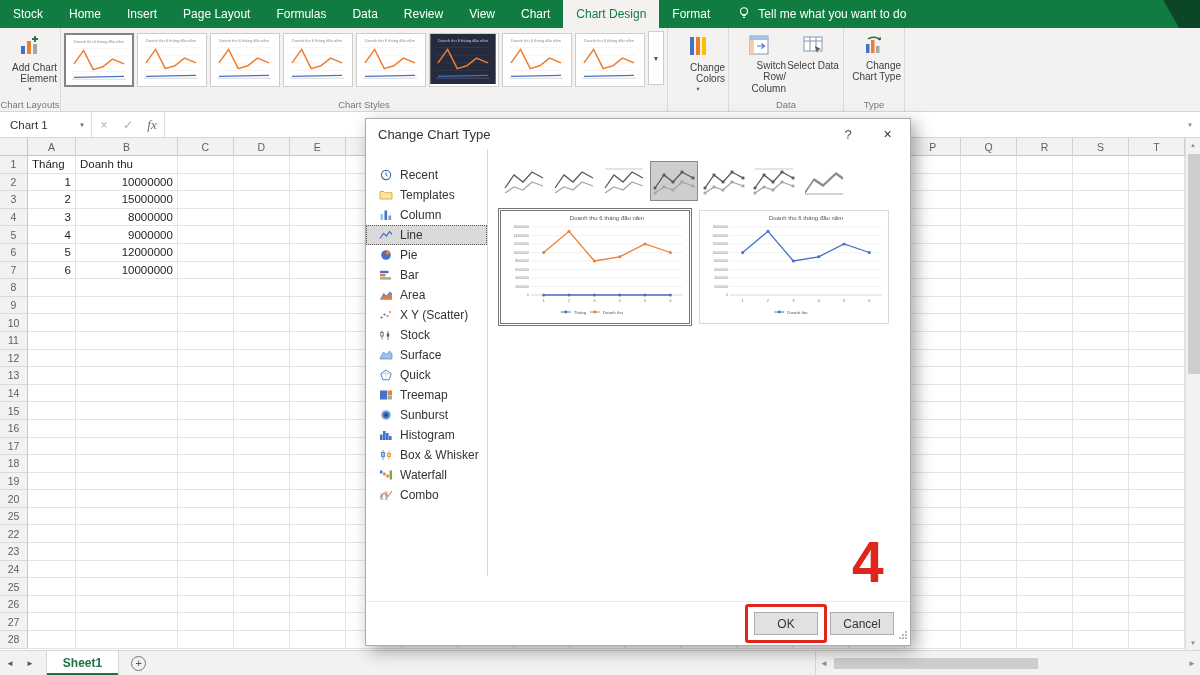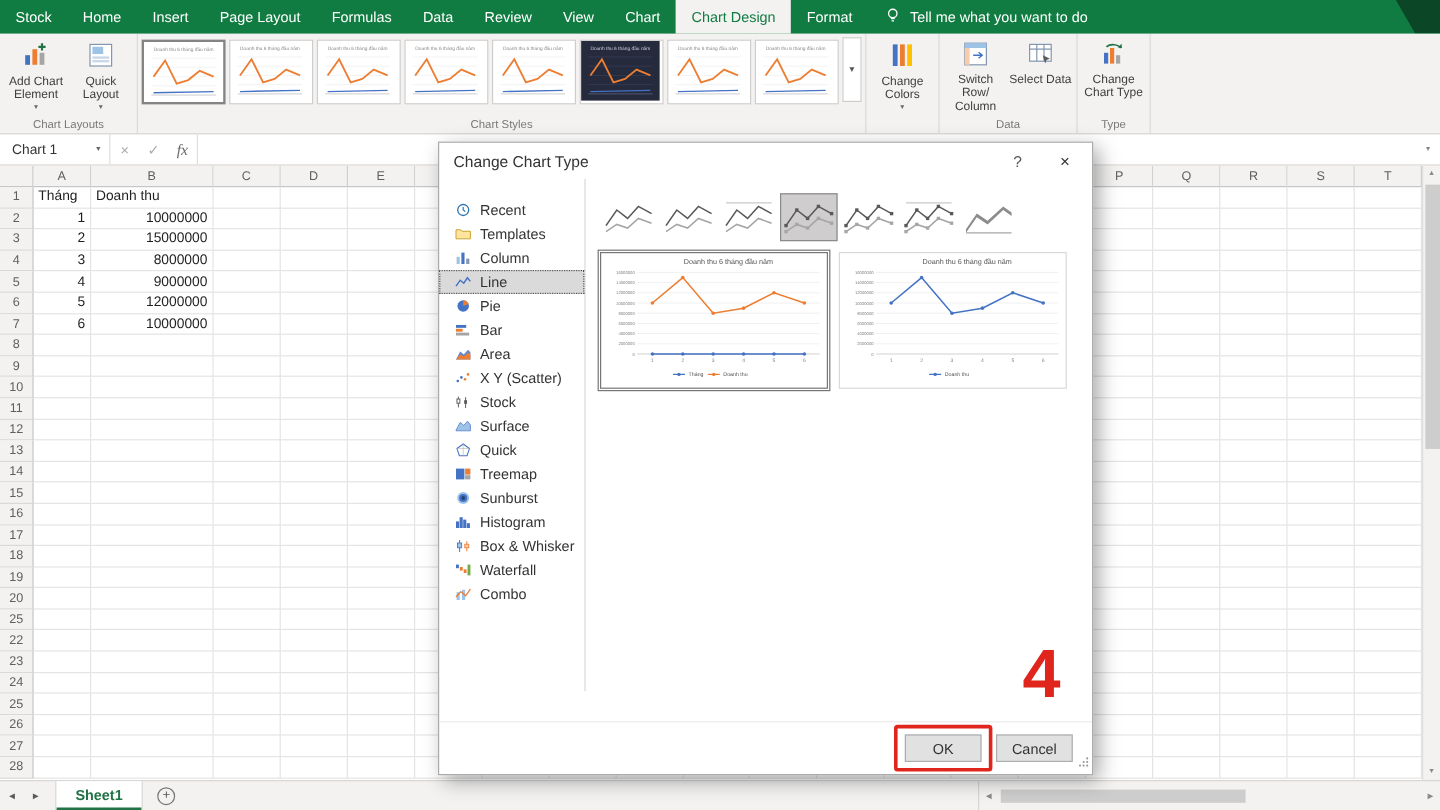--- a/index.html
+++ b/index.html
@@ -12,21 +12,21 @@
   .tab { padding:0 13px; display:flex; align-items:center; font-size:12px; white-space:nowrap; cursor:default; }
   .tab.active { background:#F3F2F1; color:#107C41; }
   .tellme { display:flex; align-items:center; gap:7px; padding:0 14px; font-size:12px; }
   .corner-decor { position:absolute; right:0; top:0; width:46px; height:28px; background:#0A3D23; clip-path:polygon(100% 0,100% 100%,55% 100%,20% 0); opacity:.85; }
 
   
   .ribbon { position:absolute; top:28px; left:0; right:0; height:84px; background:#F3F2F1; border-bottom:1px solid #D8D6D4; display:flex; z-index:4; }
   .rgroup { position:relative; border-right:1px solid #DCDAD8; display:flex; align-items:flex-start; padding:3px 3px 14px 3px; }
   .rgroup-label { position:absolute; bottom:1px; left:0; right:0; text-align:center; font-size:9.5px; color:#7A7876; }
   .bigbtn { width:54px; display:flex; flex-direction:column; align-items:center; padding-top:3px; font-size:10px; color:#404040; text-align:center; line-height:1.12; cursor:default; }
-  .bigbtn .lbl { margin-top:2px; }
+  .bigbtn .lbl { margin-top:2px;text-align:right; }
   .dd-arrow { font-size:5.5px; color:#666; margin-top:1px; }
   .gallery { display:flex; gap:3px; padding-top:2px; }
   .thumb { width:70px; height:54px; background:#fff; border:1px solid #CFCDCB; }
   .thumb.selected { border:2px solid #848484; }
   .gexpand { width:16px; height:54px; margin-left:3px; border:1px solid #CFCDCB; background:#fff; display:flex; align-items:center; justify-content:center; font-size:7px; color:#555; }
 
   
   .fbar { position:absolute; top:112px; left:0; right:0; height:26px; background:#fff; border-bottom:1px solid #D8D6D4; display:flex; align-items:center; z-index:3; }
   .namebox { width:92px; height:100%; border-right:1px solid #E0DEDC; display:flex; align-items:center; padding:0 6px 0 10px; font-size:11.5px; color:#333; }
   .namebox .dd-arrow { margin-left:auto; font-size:6px; }
@@ -122,30 +122,20 @@
 <div class="ribbon">
   <div class="rgroup">
     <div class="bigbtn">
       <span><svg width="24" height="24" viewBox="0 0 24 24">
             <rect x="3" y="12" width="4" height="8" fill="#4472C4"></rect>
             <rect x="9" y="7" width="4" height="13" fill="#ED7D31"></rect>
             <rect x="15" y="10" width="4" height="10" fill="#A5A5A5"></rect>
             <path d="M17 2v6M14 5h6" stroke="#217346" stroke-width="1.8"></path>
           </svg></span>
       <span class="lbl">Add Chart Element</span>
-      <span class="dd-arrow">▼</span>
-    </div>
-    <div class="bigbtn">
-      <span><svg width="24" height="24" viewBox="0 0 24 24">
-            <rect x="3" y="3" width="18" height="18" fill="#fff" stroke="#8496B0"></rect>
-            <rect x="5" y="5" width="9" height="6" fill="#9DC3E6"></rect>
-            <rect x="5" y="13" width="14" height="2" fill="#C9D7E8"></rect>
-            <rect x="5" y="16" width="14" height="2" fill="#C9D7E8"></rect>
-          </svg></span>
-      <span class="lbl">Quick Layout</span>
       <span class="dd-arrow">▼</span>
     </div>
     <div class="rgroup-label">Chart Layouts</div>
   </div>
 
   <div class="rgroup" style="flex:0 0 auto;">
     <div class="gallery" id="style-gallery">
         <div class="thumb selected"><svg viewBox="0 0 68 52" width="66" height="50">
     <rect width="68" height="52" fill="#FFFFFF"></rect>
     <text x="34" y="8" font-size="4.2" fill="#8A8A8A" text-anchor="middle">Doanh thu 6 tháng đầu năm</text>

